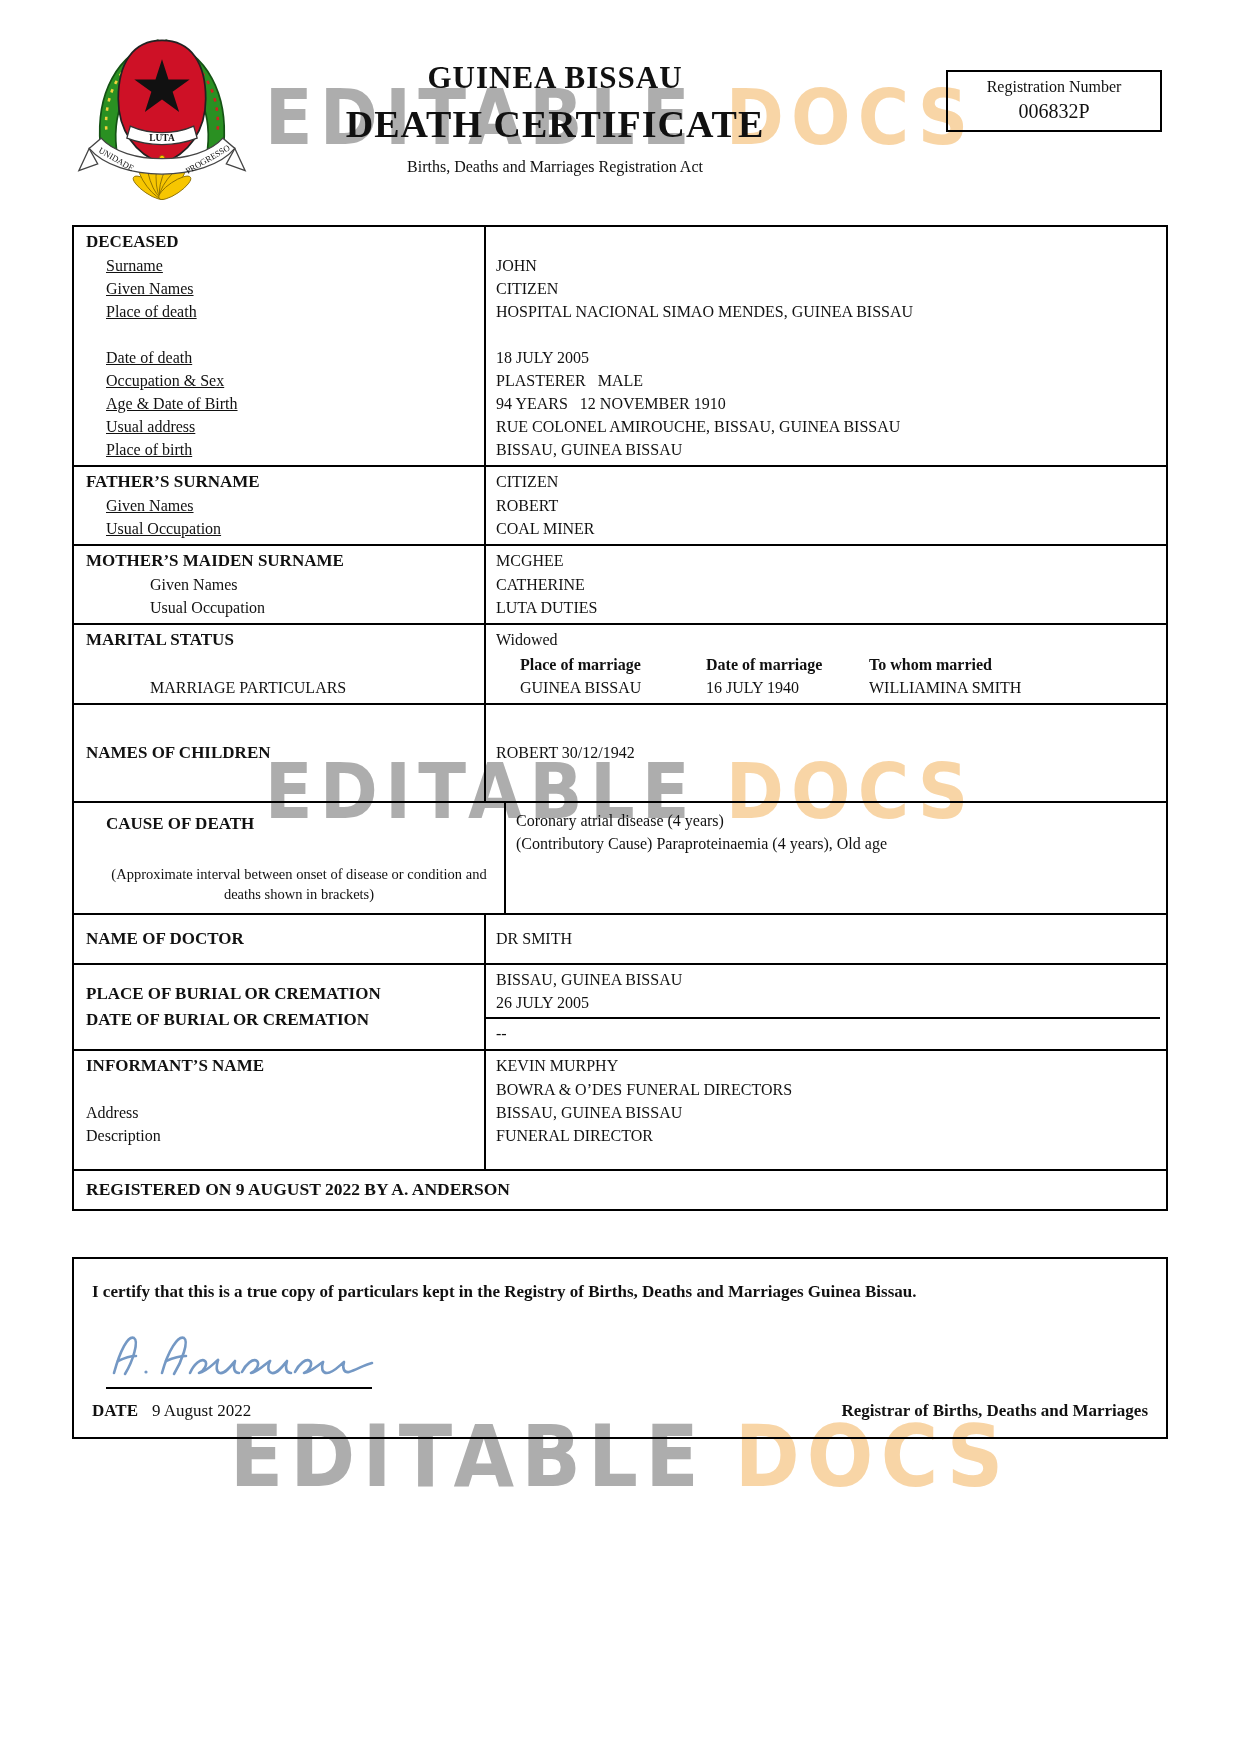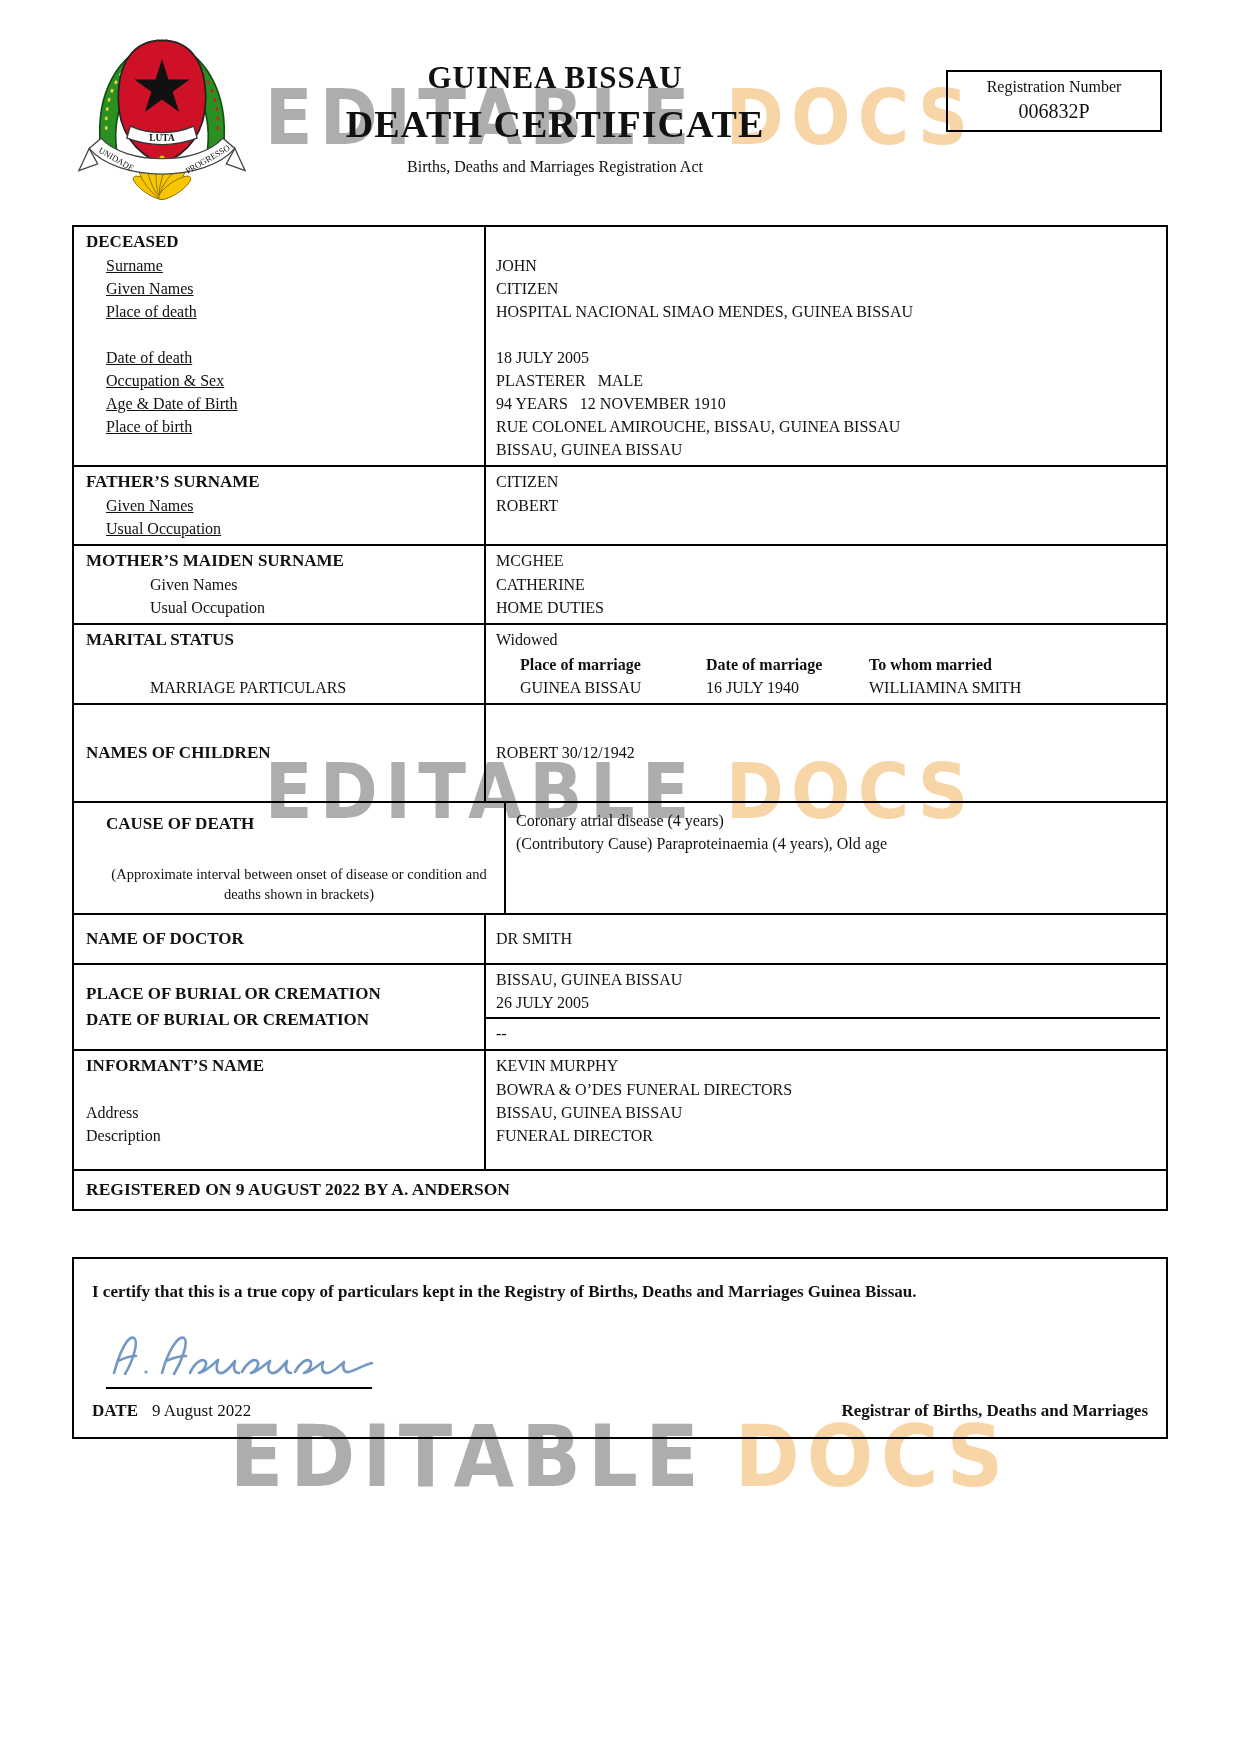--- a/index.html
+++ b/index.html
@@ -137,20 +137,21 @@
       <div class="t-row">
         <div class="label-cell">
           <div class="section-title">DECEASED</div>
           <div class="line lab">Surname</div>
           <div class="line lab">Given Names</div>
           <div class="line lab">Place of death</div>
           <div class="line lab"></div>
           <div class="line lab">Date of death</div>
           <div class="line lab">Occupation &amp; Sex</div>
           <div class="line lab">Age &amp; Date of Birth</div>
+          <div class="line lab">Usual address</div>
           <div class="line lab">Place of birth</div>
         </div>
         <div class="value-cell">
           <div class="spacer24"></div>
           <div class="line">JOHN</div>
           <div class="line">CITIZEN</div>
           <div class="line">HOSPITAL NACIONAL SIMAO MENDES, GUINEA BISSAU</div>
           <div class="line"></div>
           <div class="line">18 JULY 2005</div>
           <div class="line">PLASTERER   MALE</div>
@@ -162,33 +163,34 @@
 
       <div class="t-row">
         <div class="label-cell">
           <div class="section-title">FATHER’S SURNAME</div>
           <div class="line lab">Given Names</div>
           <div class="line lab">Usual Occupation</div>
         </div>
         <div class="value-cell">
           <div class="line" style="line-height:24px;min-height:24px;">CITIZEN</div>
           <div class="line">ROBERT</div>
+          <div class="line">COAL MINER</div>
         </div>
       </div>
 
       <div class="t-row">
         <div class="label-cell">
           <div class="section-title">MOTHER’S MAIDEN SURNAME</div>
           <div class="line lab-deep">Given Names</div>
           <div class="line lab-deep">Usual Occupation</div>
         </div>
         <div class="value-cell">
           <div class="line" style="line-height:24px;min-height:24px;">MCGHEE</div>
           <div class="line">CATHERINE</div>
-          <div class="line">HOME DUTIES</div>
+          <div class="line">LUTA DUTIES</div>
         </div>
       </div>
 
       <div class="t-row row-marital">
         <div class="label-cell">
           <div class="section-title">MARITAL STATUS</div>
           <div class="spacer24"></div>
           <div class="line lab-deep">MARRIAGE PARTICULARS</div>
         </div>
         <div class="value-cell">

